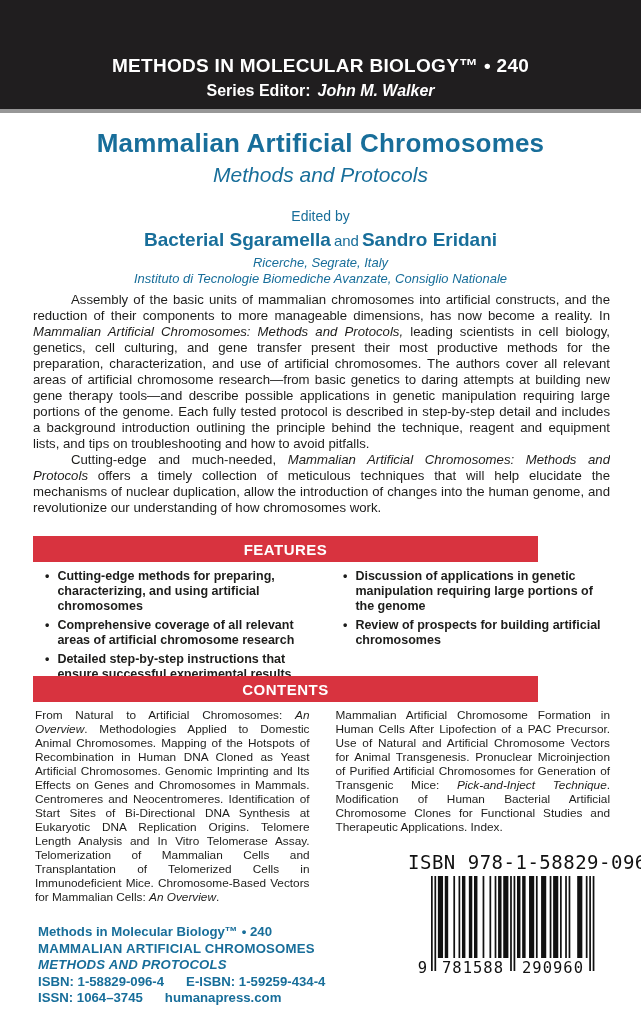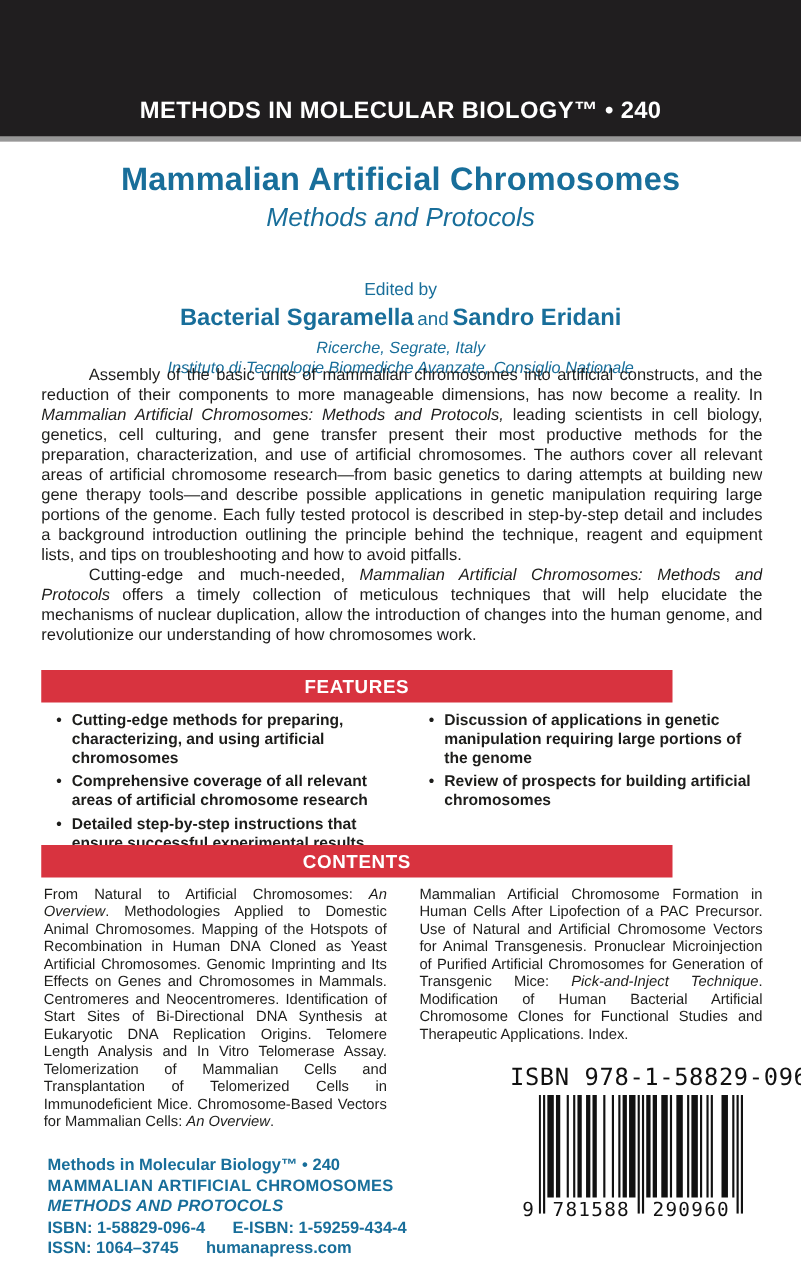--- a/index.html
+++ b/index.html
@@ -26,21 +26,21 @@
     padding-bottom:9px;
   }
   .series-title{color:#fff;font-weight:bold;font-size:19px;letter-spacing:.3px;}
   .series-editor{color:#fff;font-size:16px;font-weight:bold;margin-top:5px;}
   .series-editor .name{font-style:italic;margin-left:7px;}
 
   
   .title-block{position:absolute;top:128px;left:0;width:641px;text-align:center;color:var(--teal);}
   .book-title{font-size:26px;font-weight:bold;letter-spacing:.2px;}
   .book-subtitle{font-size:21px;font-style:italic;margin-top:4px;}
-  .edited-by{font-size:14px;margin-top:36px;}
+  .edited-by{font-size:14px;margin-top:21px;}
   .editors{font-size:19px;font-weight:bold;margin-top:5px;}
   .editors .and{font-size:15px;font-weight:normal;margin:0 3px;}
   .affiliation{font-size:13px;font-style:italic;line-height:15.5px;margin-top:4px;}
 
   
   .description{
     position:absolute;top:292px;left:33px;width:577px;height:240px;overflow:hidden;
     font-size:13.2px;line-height:16px;text-align:justify;color:var(--ink);
   }
   .description p{text-indent:38px;}
@@ -86,20 +86,23 @@
   .footer .pair span{margin-right:22px;}
   .footer .pair span:last-child{margin-right:0;}
 </style>
 </head>
 <body>
 
 <div class="page">
 
   <div class="header">
     <div class="series-title">METHODS IN MOLECULAR BIOLOGY™ • 240</div>
+    <div class="series-editor">
+      <span>Series Editor:</span><span class="name">John M. Walker</span>
+    </div>
   </div>
 
   <div class="title-block">
     <div class="book-title">Mammalian Artificial Chromosomes</div>
     <div class="book-subtitle">Methods and Protocols</div>
     <div class="edited-by">Edited by</div>
     <div class="editors">
       <span>Bacterial Sgaramella</span><span class="and">and</span><span>Sandro Eridani</span>
     </div>
     <div class="affiliation">

